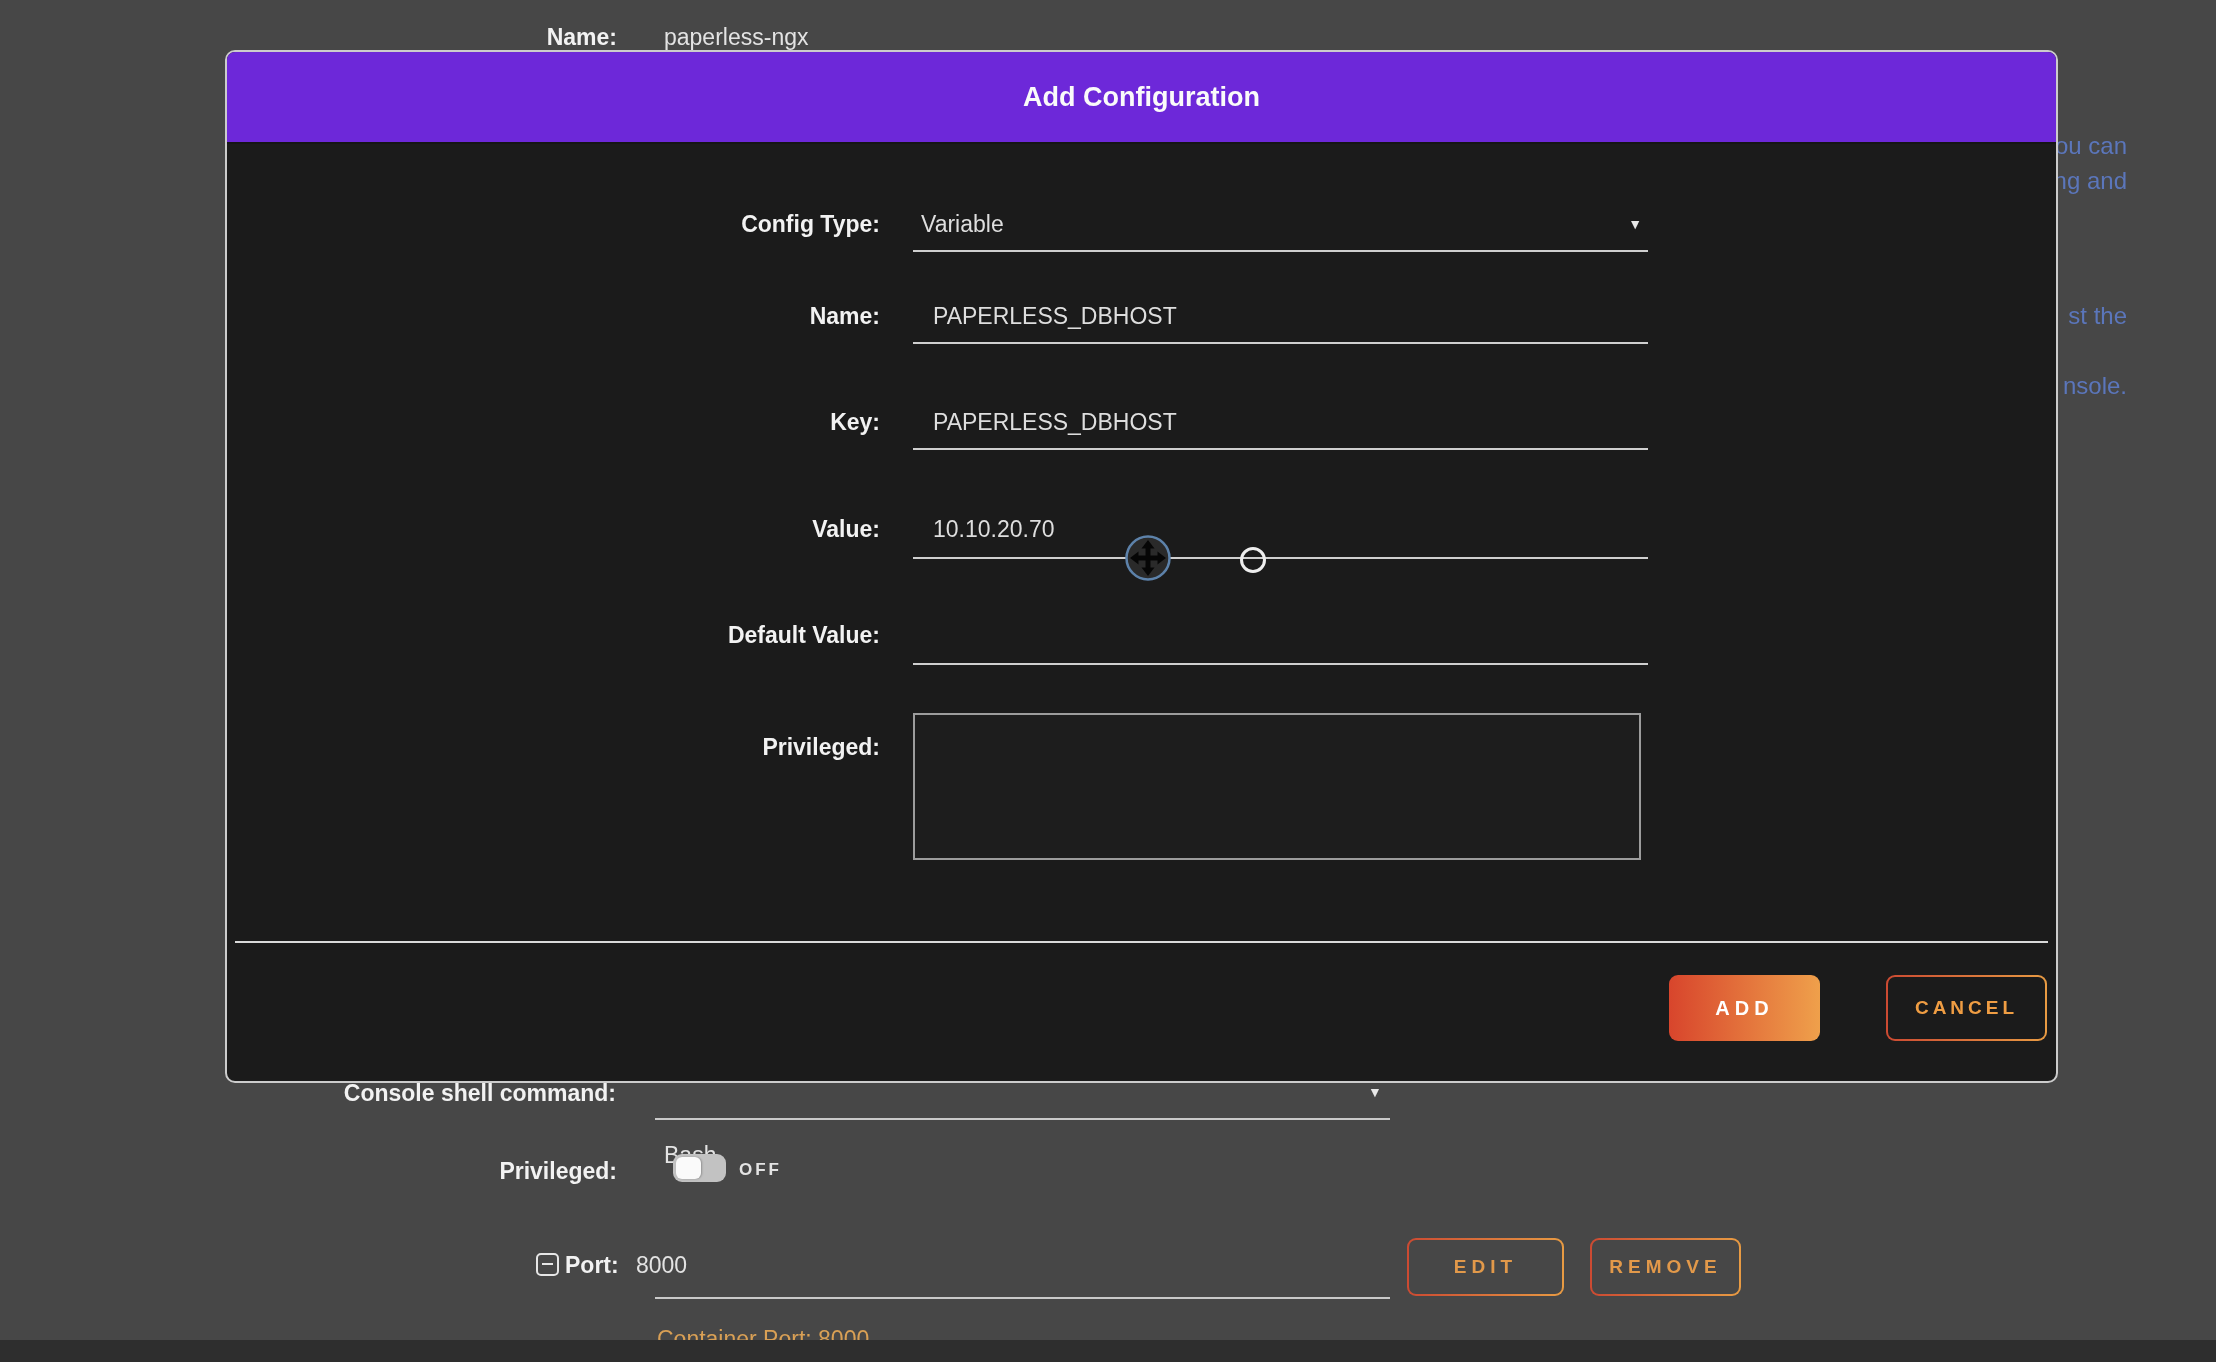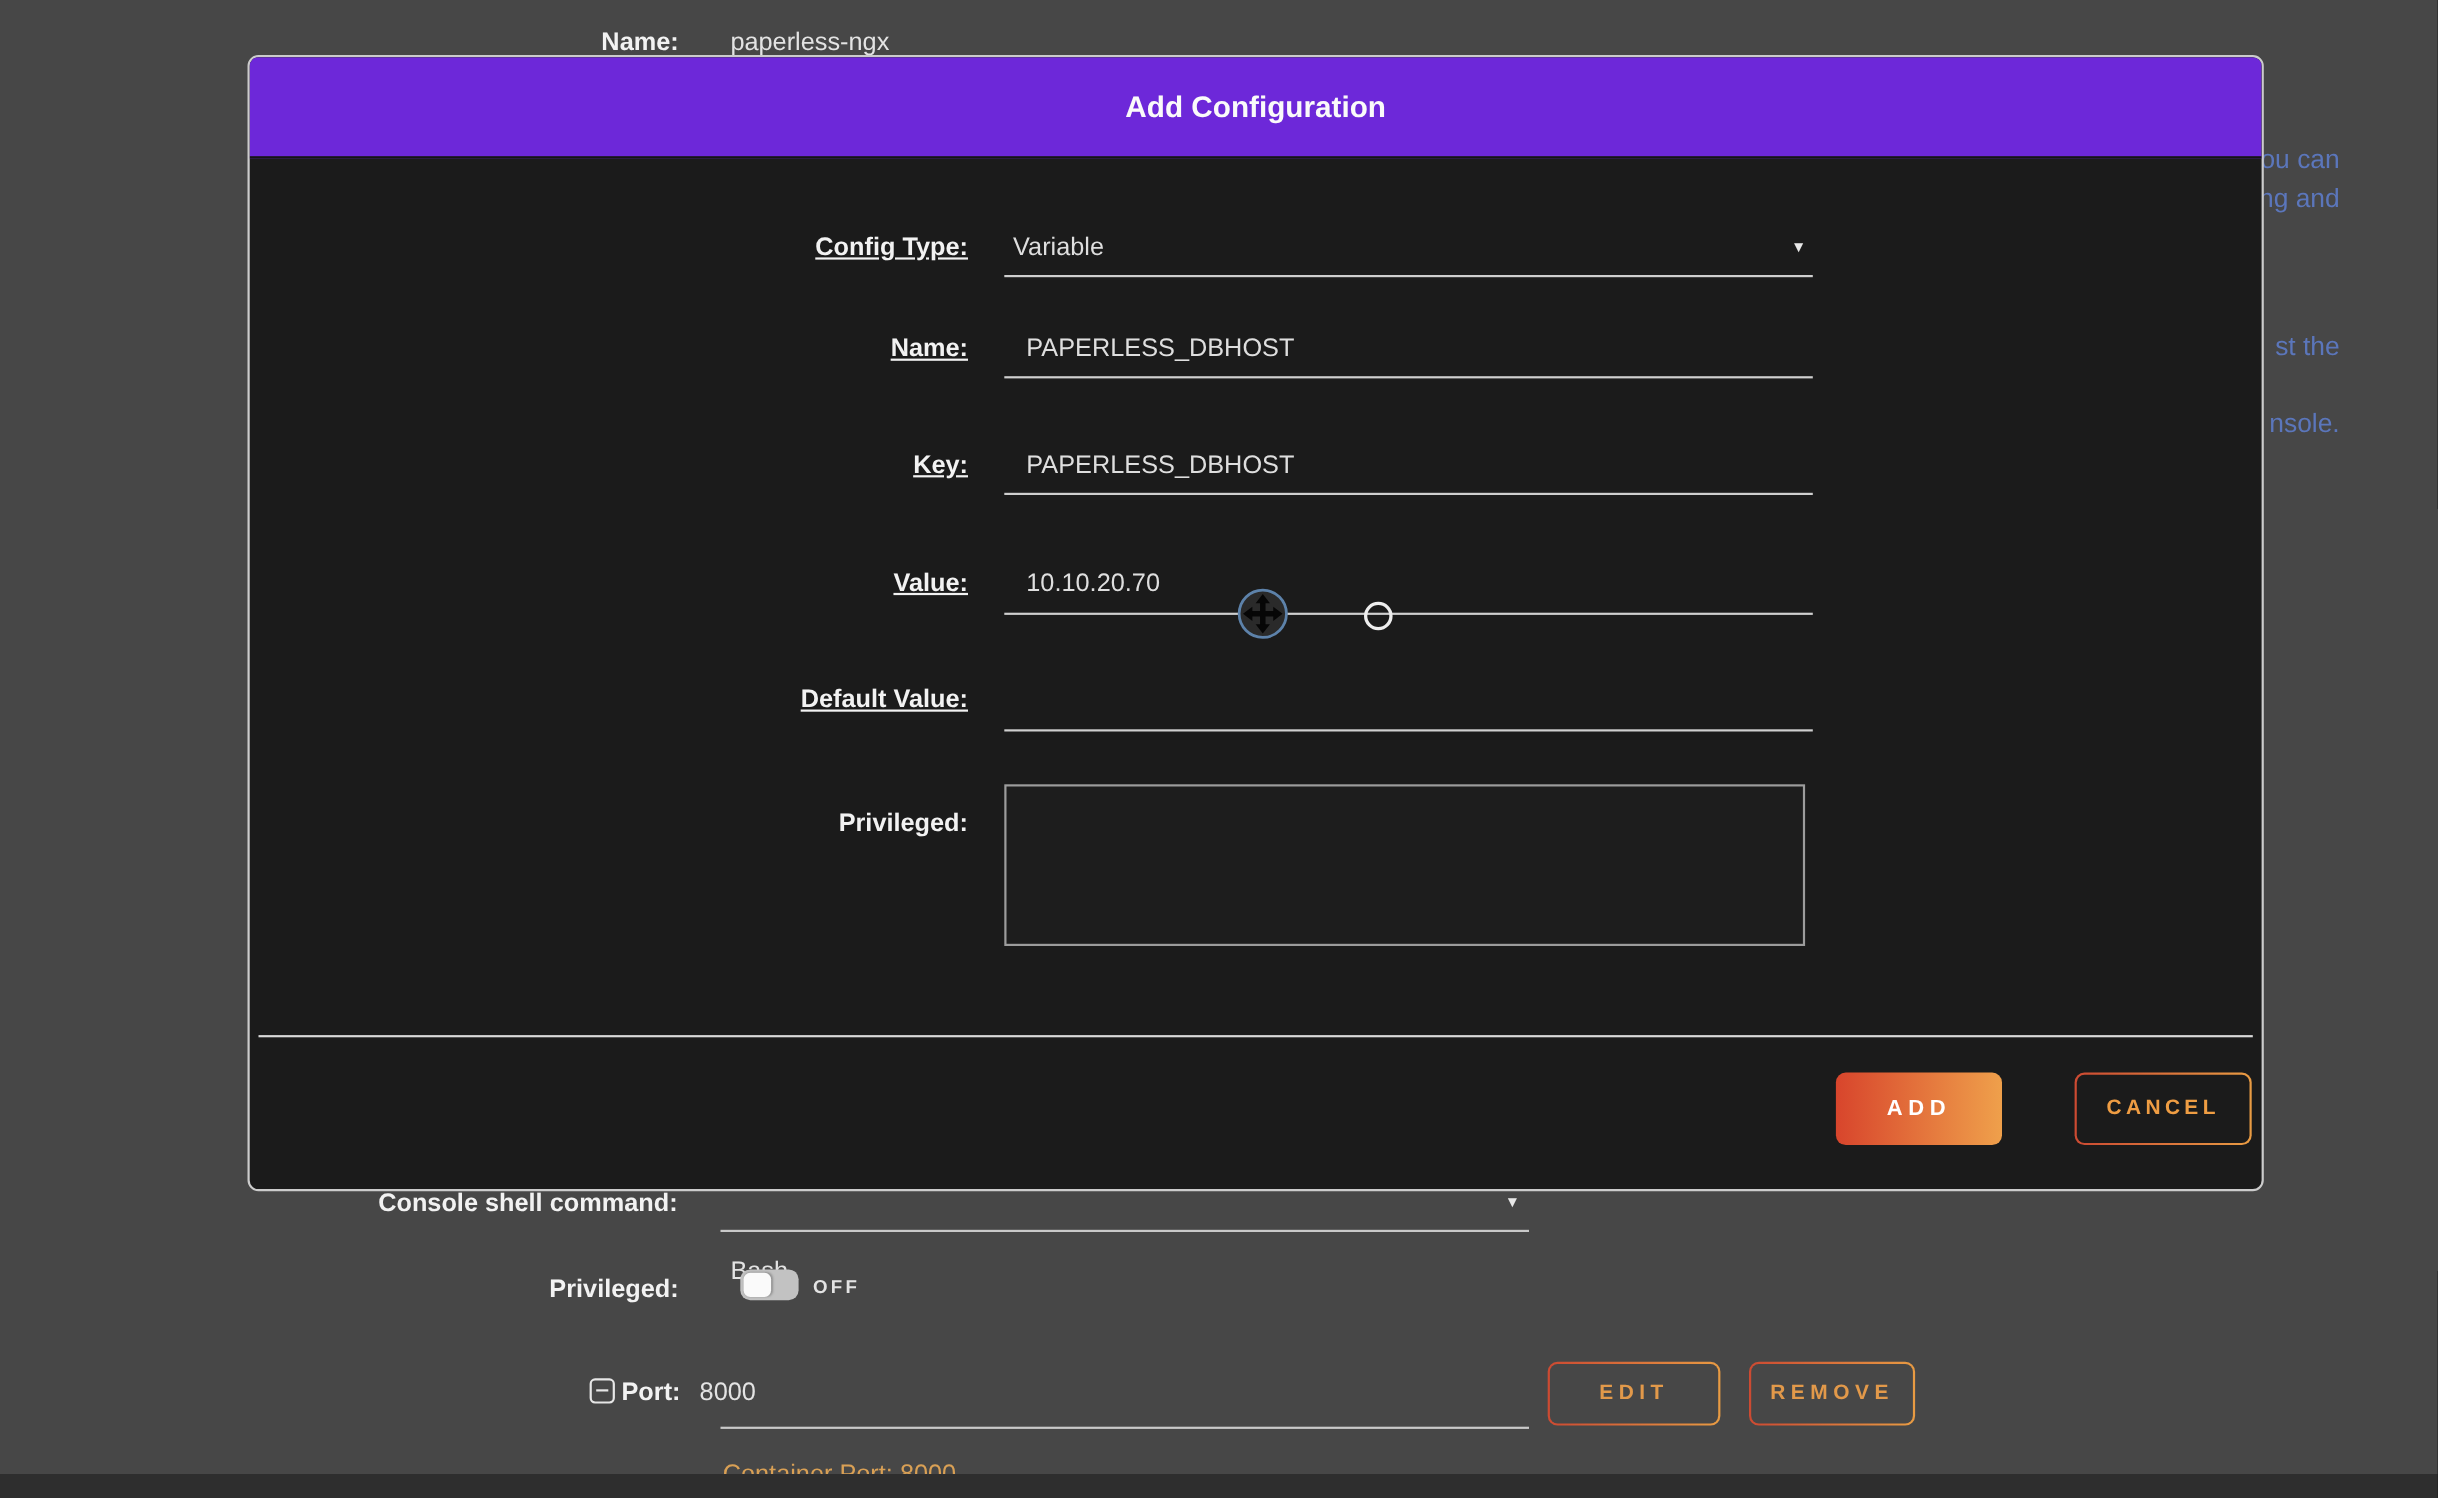--- a/index.html
+++ b/index.html
@@ -31,21 +31,21 @@
   .container-note{position:absolute;left:657px;top:1326px;font-size:23px;color:#d9a055;white-space:nowrap;}
   
   #modal{
     position:absolute;left:225px;top:50px;width:1833px;height:1033px;box-sizing:border-box;
     background:#1b1b1b;border:2px solid #cccccc;border-radius:10px;overflow:hidden;z-index:10;
   }
   #modal-header{position:absolute;left:0;top:0;width:100%;height:90px;background:#6d28d9;border-bottom:2px solid #151515;
     display:flex;align-items:center;justify-content:center;}
   #modal-title{font-size:27px;font-weight:bold;color:#fafafa;}
   .mrow{position:absolute;left:0;width:100%;height:41px;}
-  .mlabel{position:absolute;left:0;top:0;width:653px;text-align:right;font-size:23px;font-weight:bold;color:#f2f2f2;white-space:nowrap;text-decoration:underline;}
+  .mlabel{position:absolute;left:0;top:0;width:653px;text-align:right;font-size:23px;font-weight:bold;color:#f2f2f2;white-space:nowrap;}
   .mfield{position:absolute;left:686px;top:0;width:735px;height:41px;border-bottom:2px solid #cfcfcf;box-sizing:border-box;}
   .fval{position:absolute;left:8px;top:0;font-size:23px;color:#dedede;white-space:nowrap;}
   .mfield input{
     position:absolute;left:20px;top:0;width:710px;background:transparent;border:none;outline:none;
     font-family:"Liberation Sans",sans-serif;font-size:23px;color:#dedede;padding:0;margin:0;
   }
   .sel-arrow{position:absolute;right:6px;top:5px;font-size:14px;color:#e8e8e8;}
   #desc-label{position:absolute;left:0;top:682px;width:653px;text-align:right;font-size:23px;font-weight:bold;color:#f2f2f2;}
   #desc-box{
     position:absolute;left:686px;top:661px;width:728px;height:147px;box-sizing:border-box;

